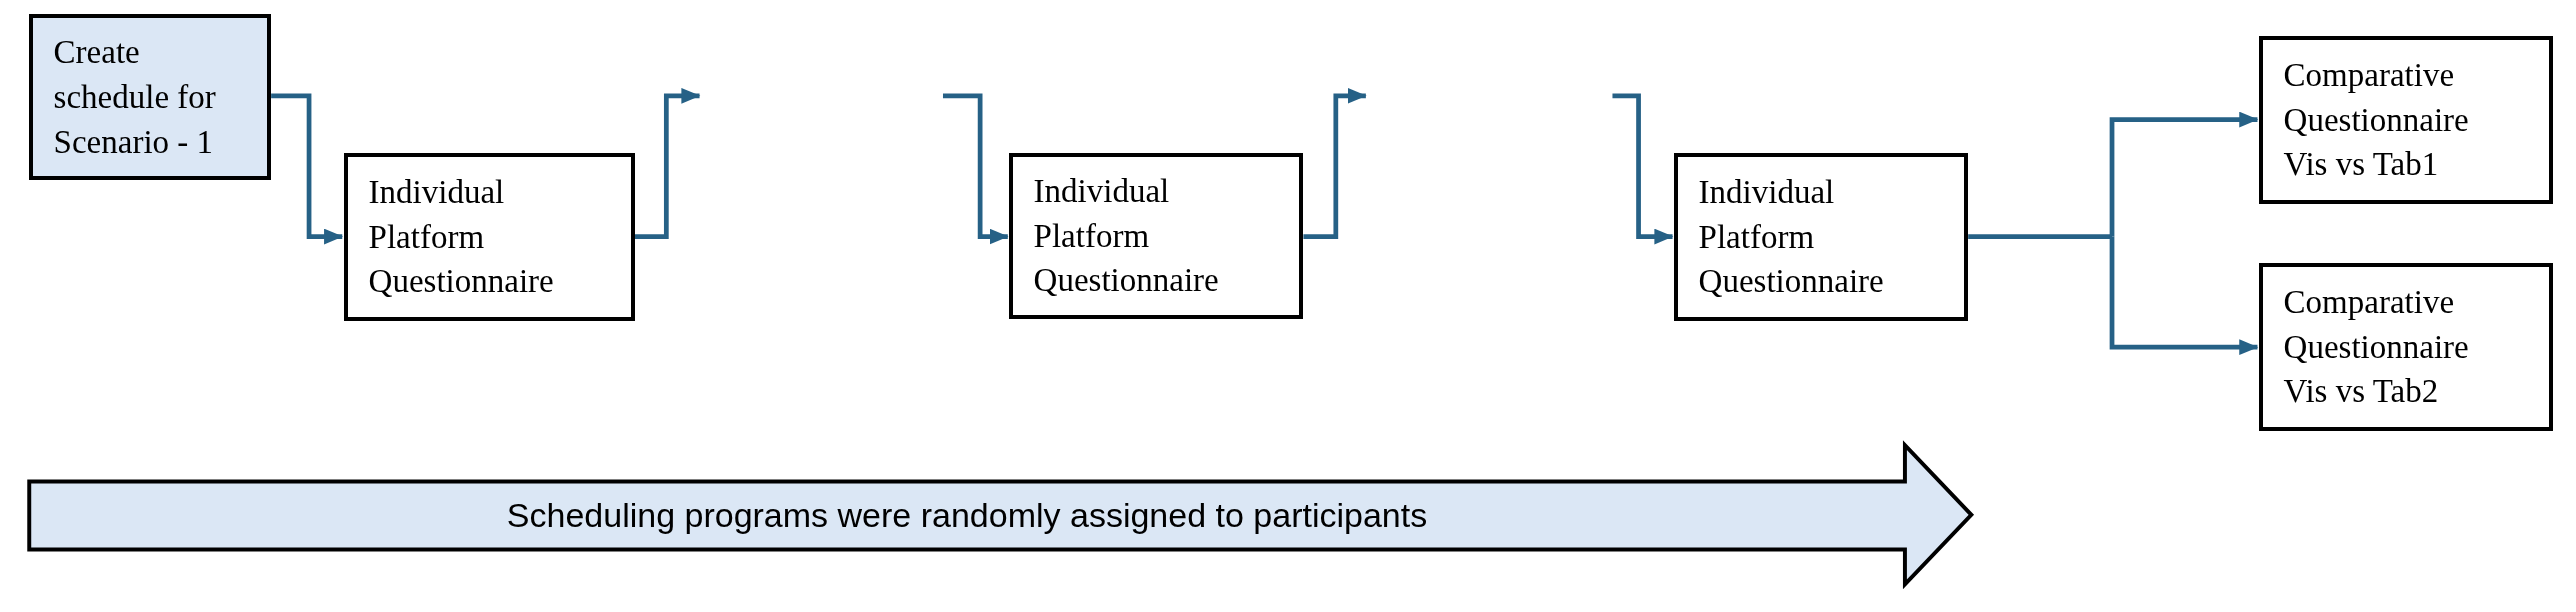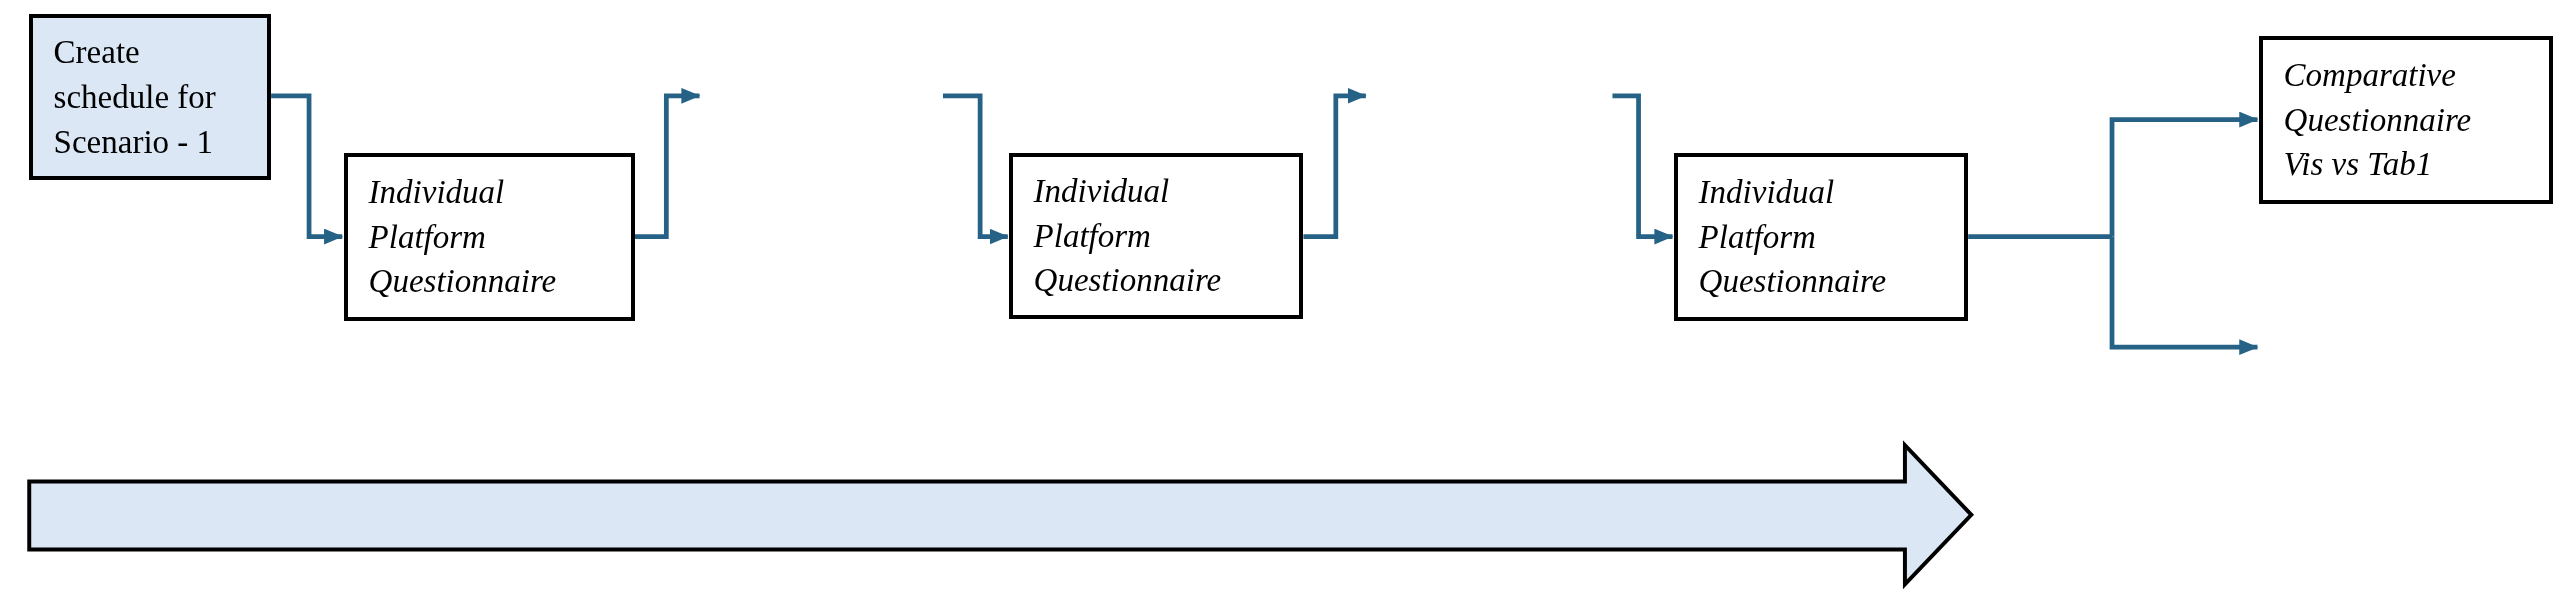--- a/index.html
+++ b/index.html
@@ -28,21 +28,21 @@
     align-items: center;
     font-size: 33px;
     line-height: 1.36;
     background: #ffffff;
   }
   .box .lbl {
     padding-left: 20.6px;
     padding-right: 24px;
   }
   .box.blue { background: var(--box-fill); }
-  .box.white { background: #ffffff; font-style: italic; }
+  .box.white { background: #ffffff; }
 
   
   #b0 { left: 29px;   top: 14.2px;  width: 242px; height: 166px; align-items: center; }
   #b1 { left: 344px;  top: 153px; width: 291px; height: 168px; }
   #b2 { left: 701px;  top: 14.2px;  width: 242px; height: 166px; }
   #b3 { left: 1009px; top: 153px; width: 294px; height: 166px; }
   #b4 { left: 1367px; top: 14.2px;  width: 245px; height: 166px; }
   #b5 { left: 1674px; top: 153px; width: 294px; height: 168px; }
   #b6 { left: 2259px; top: 36px;  width: 294px; height: 168px; }
   #b7 { left: 2259px; top: 263px; width: 294px; height: 168px; }
@@ -109,16 +109,20 @@
   </div>
   <div class="box white" id="b3">
     <div class="lbl">Individual Platform Questionnaire</div>
   </div>
   <div class="box white" id="b5">
     <div class="lbl">Individual Platform Questionnaire</div>
   </div>
   <div class="box white" id="b6">
     <div class="lbl">Comparative Questionnaire Vis vs Tab1</div>
   </div>
+  <div class="box white" id="b7">
+    <div class="lbl">Comparative Questionnaire Vis vs Tab2</div>
+  </div>
 
+  <div id="banner-label">Scheduling programs were randomly assigned to participants</div>
 
 </div>
 
 
 </body></html>

